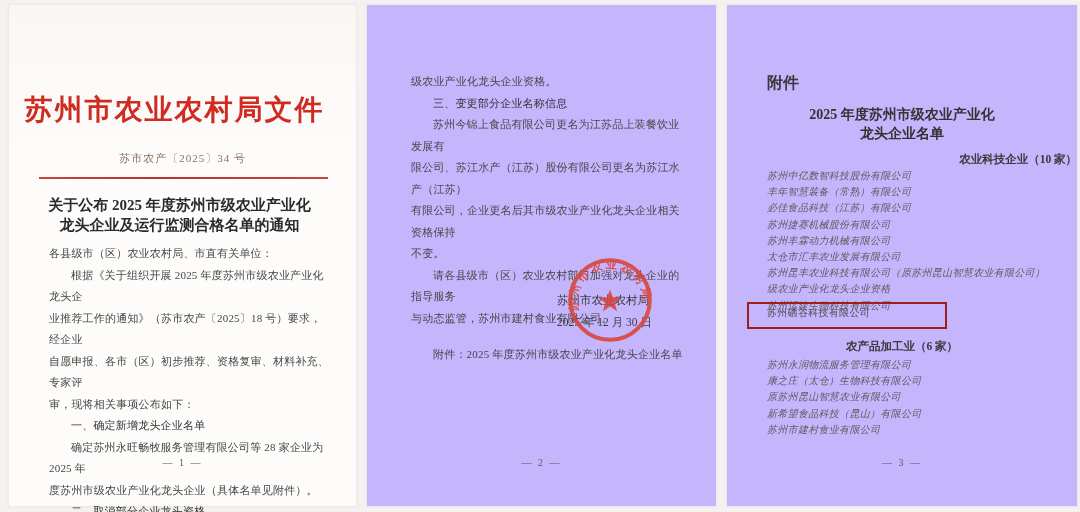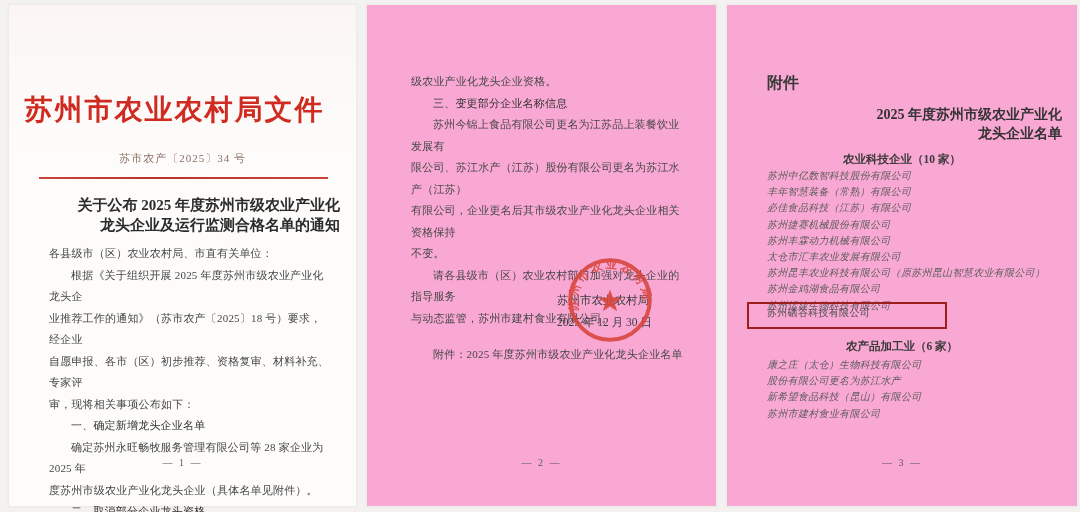--- a/index.html
+++ b/index.html
@@ -2,21 +2,21 @@
 <html><head>
 <meta charset="utf-8">
 <style>
   html,body{margin:0;padding:0;}
   body{
     width:1080px;height:512px;position:relative;overflow:hidden;
     background:#f4f2f0;
     font-family:"Liberation Serif","DejaVu Serif",serif;
   }
   .page{
-    position:absolute;top:4px;height:503px;background:#f9a8d4;
+    position:absolute;top:4px;height:503px;background:#c4b5fd;
     border:1px solid #ecebe9;box-sizing:border-box;
     box-shadow:0 0 3px rgba(0,0,0,0.04);
   }
   #page1{left:8px;width:349px;background:linear-gradient(180deg,#fbf6f4 0%,#fdfcfb 30%);}
   #page2{left:366px;width:351px;}
   #page3{left:726px;width:352px;}
 
   
   .p1-header{
     position:absolute;left:0;right:16px;top:86px;text-align:center;
@@ -25,21 +25,21 @@
   }
   .p1-docnum{
     position:absolute;left:0;right:0;top:146px;text-align:center;
     font-size:11px;color:#8d7164;letter-spacing:1px;filter:blur(0.3px);
   }
   .p1-redline{
     position:absolute;left:30px;right:28px;top:172px;height:2px;
     background:linear-gradient(90deg,#c8453a,#b93328 40%,#c8453a);
   }
   .doc-title{
-    text-align:right;font-weight:bold;color:#2b2b2b;
+    text-align:center;font-weight:bold;color:#2b2b2b;
     font-size:15px;line-height:20px;filter:blur(0.25px);
   }
   #page1 .doc-title{position:absolute;left:10px;right:16px;top:190px;}
   .bodytext{
     position:absolute;font-size:11px;line-height:21.5px;color:#474747;
     filter:blur(0.35px);letter-spacing:0.2px;
   }
   #page1 .bodytext{left:40px;right:26px;top:238px;}
   .indent{text-indent:2em;}
   .b-head{font-weight:normal;color:#333;}
@@ -63,21 +63,21 @@
   
   .p3-label{
     position:absolute;left:40px;top:68px;font-size:16px;font-weight:bold;color:#3a3a3a;
     filter:blur(0.3px);
   }
   #page3 .doc-title{position:absolute;left:15px;right:15px;top:100px;font-size:14px;line-height:19px;color:#333;}
   .sec-head{
     text-align:center;font-weight:bold;font-size:11.5px;color:#3a3a3a;
     filter:blur(0.3px);
   }
-  #p3-sec1-head{position:absolute;left:0;right:0;top:147px;}
+  #p3-sec1-head{position:absolute;left:0;right:0;top:147px;text-align:right;}
   .company-list{
     position:absolute;left:40px;right:14px;font-size:10px;color:#5c5c5c;
     line-height:16.2px;filter:blur(0.4px);letter-spacing:0.3px;white-space:nowrap;font-style:italic;
   }
   #p3-list1{top:163px;}
   #p3-list2{top:352px;}
   .hl-box{
     position:absolute;left:20px;top:297px;width:196px;height:23px;
     border:2px solid #9c1f1c;z-index:2;
   }
@@ -154,30 +154,31 @@
   <div class="sec-head" id="p3-sec1-head">农业科技企业（10 家）</div>
 
   <div class="company-list" id="p3-list1">
     <div>苏州中亿数智科技股份有限公司</div>
     <div>丰年智慧装备（常熟）有限公司</div>
     <div>必佳食品科技（江苏）有限公司</div>
     <div>苏州捷赛机械股份有限公司</div>
     <div>苏州丰霖动力机械有限公司</div>
     <div>太仓市汇丰农业发展有限公司</div>
     <div>苏州昆丰农业科技有限公司（原苏州昆山智慧农业有限公司）</div>
-    <div>苏州金鸡湖食品有限公司</div>
+    <div>级农业产业化龙头企业资格</div>
     <div>苏州运建生物科技有限公司</div>
   </div>
 
   <div class="hl-box"></div>
   <div class="hl-item">苏州硒谷科技有限公司</div>
 
   <div class="sec-head" id="p3-sec2-head">农产品加工业（6 家）</div>
 
   <div class="company-list" id="p3-list2">
+    <div>苏州永润物流服务管理有限公司</div>
     <div>康之庄（太仓）生物科技有限公司</div>
-    <div>股份有限公司更名为苏江水产</div>
+    <div>原苏州昆山智慧农业有限公司</div>
     <div>新希望食品科技（昆山）有限公司</div>
     <div>苏州市建村食业有限公司</div>
   </div>
 
   <div class="pagefoot">— 3 —</div>
 </div>
 
 </body></html>

